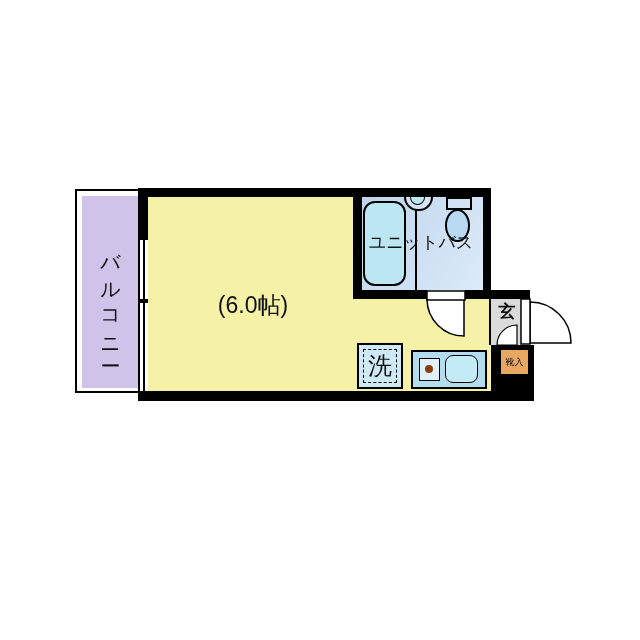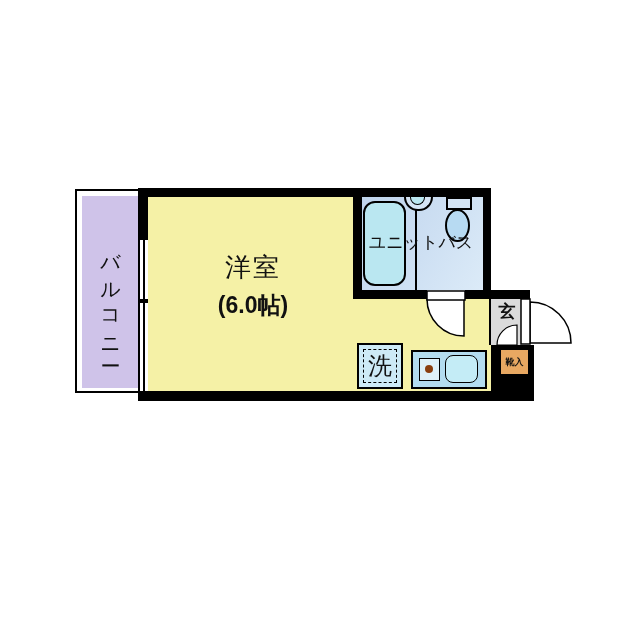--- a/index.html
+++ b/index.html
@@ -17,21 +17,21 @@
   .balcony-label{left:96px;top:214px;width:30px;height:172px;font-size:20px;
                  writing-mode:vertical-rl;letter-spacing:6px;}
   
   .window-bg{position:absolute;left:138px;top:240px;width:10px;height:151px;background:#fff;}
   .window-line{position:absolute;background:#000;width:2px;top:240px;height:151px;}
   .window-tick{position:absolute;left:138px;top:299px;width:10px;height:4px;background:#000;}
   
   .room-fill{position:absolute;left:148px;top:197px;width:205px;height:194px;background:#F5F1A6;}
   .hall-fill{position:absolute;left:353px;top:299px;width:138px;height:92px;background:#F5F1A6;}
   .room-label{left:193px;top:252px;width:120px;height:30px;font-size:26px;letter-spacing:2px;}
-  .room-size{left:183px;top:291px;width:140px;height:28px;font-size:23px;font-weight:bold;}
+  .room-size{left:183px;top:291px;width:140px;height:28px;font-size:23px;}
   
   .bath-fill{position:absolute;left:362px;top:197px;width:121px;height:93px;
              background:linear-gradient(120deg,#BFD4EC 0%,#CEE0F3 55%,#DCEBF8 100%);}
   .bath-divider{position:absolute;left:415px;top:197px;width:2px;height:93px;background:#000;}
   .bathtub{position:absolute;left:363px;top:201px;width:39px;height:81px;background:#BAE7F1;
            border:2px solid #000;border-radius:12px;}
   .bath-sink-outer{position:absolute;left:404px;top:197px;width:25px;height:12px;background:#D4E4F4;
            border:2px solid #000;border-top:none;border-radius:0 0 16px 16px;}
   .bath-sink-inner{position:absolute;left:410px;top:197px;width:13px;height:7px;background:#BAE7F1;
            border:1px solid #000;border-top:none;border-radius:0 0 9px 9px;}
@@ -39,21 +39,21 @@
            border:2px solid #000;}
   .toilet-bowl{position:absolute;left:445px;top:209px;width:21px;height:29px;background:#B7DAF2;
            border:2px solid #000;border-radius:50%;}
   .bath-label{left:356px;top:232px;width:130px;height:20px;font-size:17px;z-index:6;}
   
   .genkan-fill{position:absolute;left:491px;top:299px;width:31px;height:46px;background:#DBDBDB;}
   .genkan-edge{position:absolute;left:489px;top:299px;width:2px;height:46px;background:#000;}
   .genkan-label{left:494px;top:300px;width:26px;height:22px;font-size:17px;font-weight:bold;}
   .shoe-box{position:absolute;left:500px;top:349px;width:27px;height:24px;background:#E8A862;
             border:1px solid #000;}
-  .shoe-label{left:500px;top:349px;width:29px;height:26px;font-size:9px;font-weight:bold;color:#111;}
+  .shoe-label{left:500px;top:349px;width:29px;height:26px;font-size:9px;font-weight:normal;color:#111;}
   
   .washer{position:absolute;left:357px;top:343px;width:42px;height:42px;background:#CDEAF6;
           border:2px solid #000;}
   .washer-dash{position:absolute;left:4px;top:4px;width:32px;height:32px;border:1px dashed #000;}
   .washer-label{left:357px;top:343px;width:46px;height:46px;font-size:24px;z-index:6;}
   .kitchen{position:absolute;left:411px;top:350px;width:72px;height:35px;background:#B3DCEF;
            border:2px solid #000;}
   .stove{position:absolute;left:6px;top:6px;width:19px;height:21px;background:#DFF0F8;
          border:1px solid #000;}
   .stove-dot{position:absolute;left:5px;top:6px;width:8px;height:8px;border-radius:50%;background:#8B3E0F;}
@@ -80,21 +80,20 @@
   <div class="wall" style="left:487px;top:345px;width:47px;height:56px;"></div>
 
   <div class="room-fill"></div>
   <div class="hall-fill"></div>
 
   <div class="window-bg"></div>
   <div class="window-line" style="left:138px;"></div>
   <div class="window-line" style="left:143px;"></div>
   <div class="window-tick"></div>
 
-  <div class="label room-label">洋室</div>
   <div class="label room-size">(6.0帖)</div>
 
   <div class="bath-fill"></div>
   <div class="bath-divider"></div>
   <div class="bathtub"></div>
   <div class="bath-sink-outer"></div>
   <div class="bath-sink-inner"></div>
   <div class="toilet-tank"></div>
   <div class="toilet-bowl"></div>
   <div class="label bath-label">ユニットバス</div>

